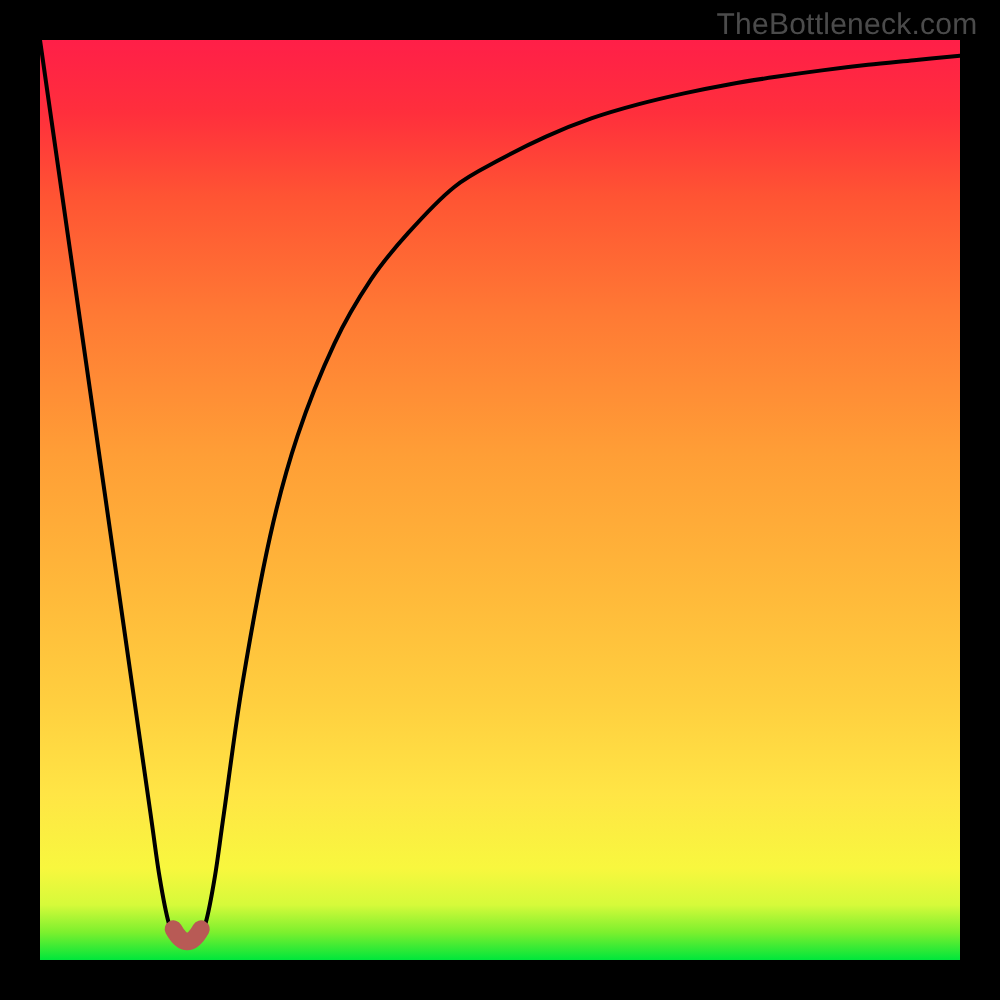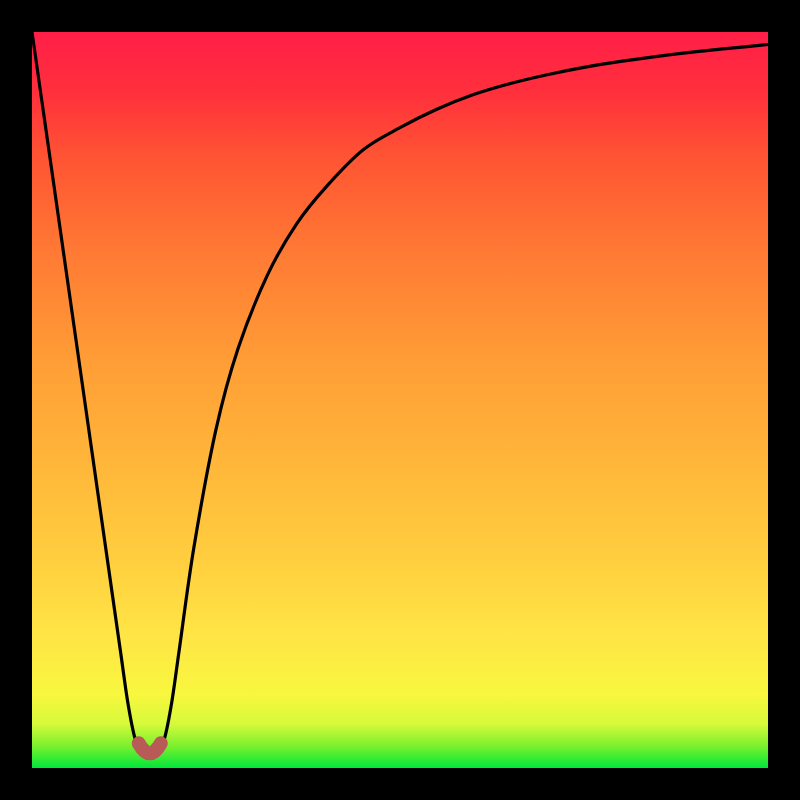--- a/index.html
+++ b/index.html
@@ -55,19 +55,20 @@
     left: 0;
     top: 0;
     width: 736px;
     height: 736px;
   }
 </style>
 </head>
 <body>
 
 <div class="frame">
+  <div class="watermark">TheBottleneck.com</div>
   <div class="plot-area">
     <svg class="curve" viewBox="0 0 736 736" preserveAspectRatio="none">
       <path id="curve-path" fill="none" stroke="#000" stroke-width="3.2" stroke-linejoin="round" stroke-linecap="round" d="M 0.00 0.00 C 2.45 17.17, 9.81 68.69, 14.72 103.04 C 19.63 137.39, 24.53 171.73, 29.44 206.08 C 34.35 240.43, 39.25 274.77, 44.16 309.12 C 49.07 343.47, 53.97 377.81, 58.88 412.16 C 63.79 446.51, 68.69 480.85, 73.60 515.20 C 78.51 549.55, 84.64 592.48, 88.32 618.24 C 92.00 644.00, 93.23 655.04, 95.68 669.76 C 98.13 684.48, 100.59 697.97, 103.04 706.56 C 105.49 715.15, 107.95 718.83, 110.40 721.28 C 112.85 723.73, 115.31 721.28, 117.76 721.28 C 120.21 721.28, 122.67 723.73, 125.12 721.28 C 127.57 718.83, 130.03 715.15, 132.48 706.56 C 134.93 697.97, 137.39 684.48, 139.84 669.76 C 142.29 655.04, 143.52 644.00, 147.20 618.24 C 150.88 592.48, 155.79 552.00, 161.92 515.20 C 168.05 478.40, 176.64 430.56, 184.00 397.44 C 191.36 364.32, 197.49 342.24, 206.08 316.48 C 214.67 290.72, 225.71 263.73, 235.52 242.88 C 245.33 222.03, 255.15 206.08, 264.96 191.36 C 274.77 176.64, 283.36 166.83, 294.40 154.56 C 305.44 142.29, 318.93 127.57, 331.20 117.76 C 343.47 107.95, 355.73 102.43, 368.00 95.68 C 380.27 88.93, 392.53 82.80, 404.80 77.28 C 417.07 71.76, 429.33 66.85, 441.60 62.56 C 453.87 58.27, 466.13 54.83, 478.40 51.52 C 490.67 48.21, 502.93 45.39, 515.20 42.69 C 527.47 39.99, 539.73 37.54, 552.00 35.33 C 564.27 33.12, 576.53 31.28, 588.80 29.44 C 601.07 27.60, 613.33 25.88, 625.60 24.29 C 637.87 22.69, 650.13 21.22, 662.40 19.87 C 674.67 18.52, 686.93 17.42, 699.20 16.19 C 711.47 14.97, 729.87 13.13, 736.00 12.51"></path>
       <path id="min-marker" fill="none" stroke-linecap="round" d="M 106.72 711.28 Q 117.76 731.28 128.80 711.28" stroke="#b85a55" stroke-width="14"></path>
     </svg>
   </div>
 </div>
 
 </body></html>

